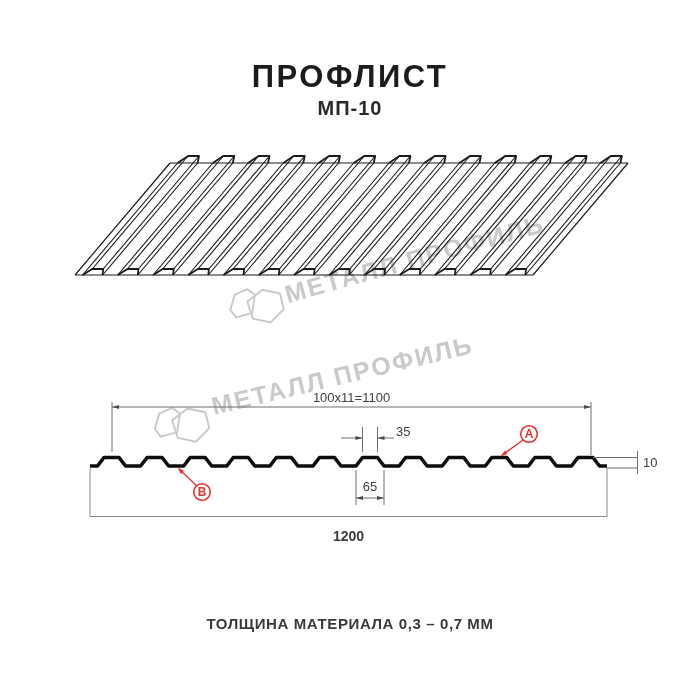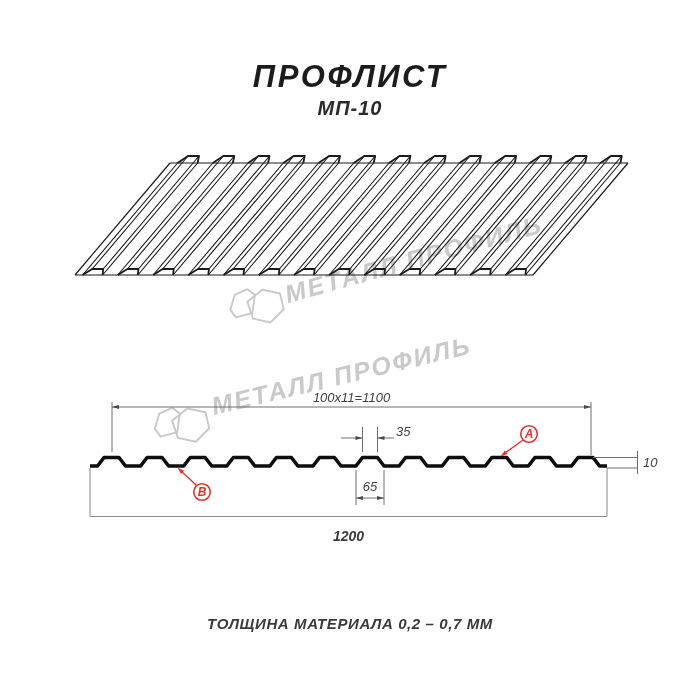--- a/index.html
+++ b/index.html
@@ -1,17 +1,17 @@
 <!DOCTYPE html>
 <html><head>
 <meta charset="utf-8">
 <style>
   html,body{margin:0;padding:0;background:#fff;}
   .page{position:relative;width:669px;height:700px;background:#ffffff;overflow:hidden;
-        font-family:"Liberation Sans", sans-serif;font-style:italic;}
+        font-family:"Liberation Sans", sans-serif;}
   .title{position:absolute;top:59px;left:0;width:700px;text-align:center;
          font-size:31px;font-weight:800;letter-spacing:2.5px;color:#1c1c1c;}
   .subtitle{position:absolute;top:97px;left:0;width:700px;text-align:center;
          font-size:20px;font-weight:700;letter-spacing:1px;color:#2a2a2a;}
   .footer-note{position:absolute;top:615px;left:0;width:700px;text-align:center;
          font-size:15px;font-weight:700;letter-spacing:0.6px;color:#3a3a3a;}
   .wm-text{position:absolute;font-size:25px;font-weight:700;letter-spacing:2px;
          color:#c9c9c9;white-space:nowrap;transform-origin:0 100%;line-height:1.05;}
   .wm-text.one{left:289px;top:281px;transform:rotate(-15.5deg);}
   .wm-text.two{left:215px;top:393px;transform:rotate(-13.5deg);}
@@ -103,14 +103,14 @@
       <text class="ab-txt" x="529" y="438.2" text-anchor="middle" fill="#e5332a">A</text>
     </g>
     <g>
       <circle cx="202" cy="492" r="8.3" fill="none" stroke="#e5332a" stroke-width="1.6"></circle>
       <line x1="196.5" y1="485.5" x2="180" y2="470" stroke="#e5332a" stroke-width="1.3"></line>
       <polygon points="177.5,467.5 184,470.8 181,474" fill="#e5332a"></polygon>
       <text class="ab-txt" x="202" y="496.2" text-anchor="middle" fill="#e5332a">B</text>
     </g>
   </svg>
 
-  <div class="footer-note">ТОЛЩИНА МАТЕРИАЛА 0,2 – 0,7 ММ</div>
+  <div class="footer-note">ТОЛЩИНА МАТЕРИАЛА 0,3 – 0,7 ММ</div>
 </div>
 
 </body></html>

